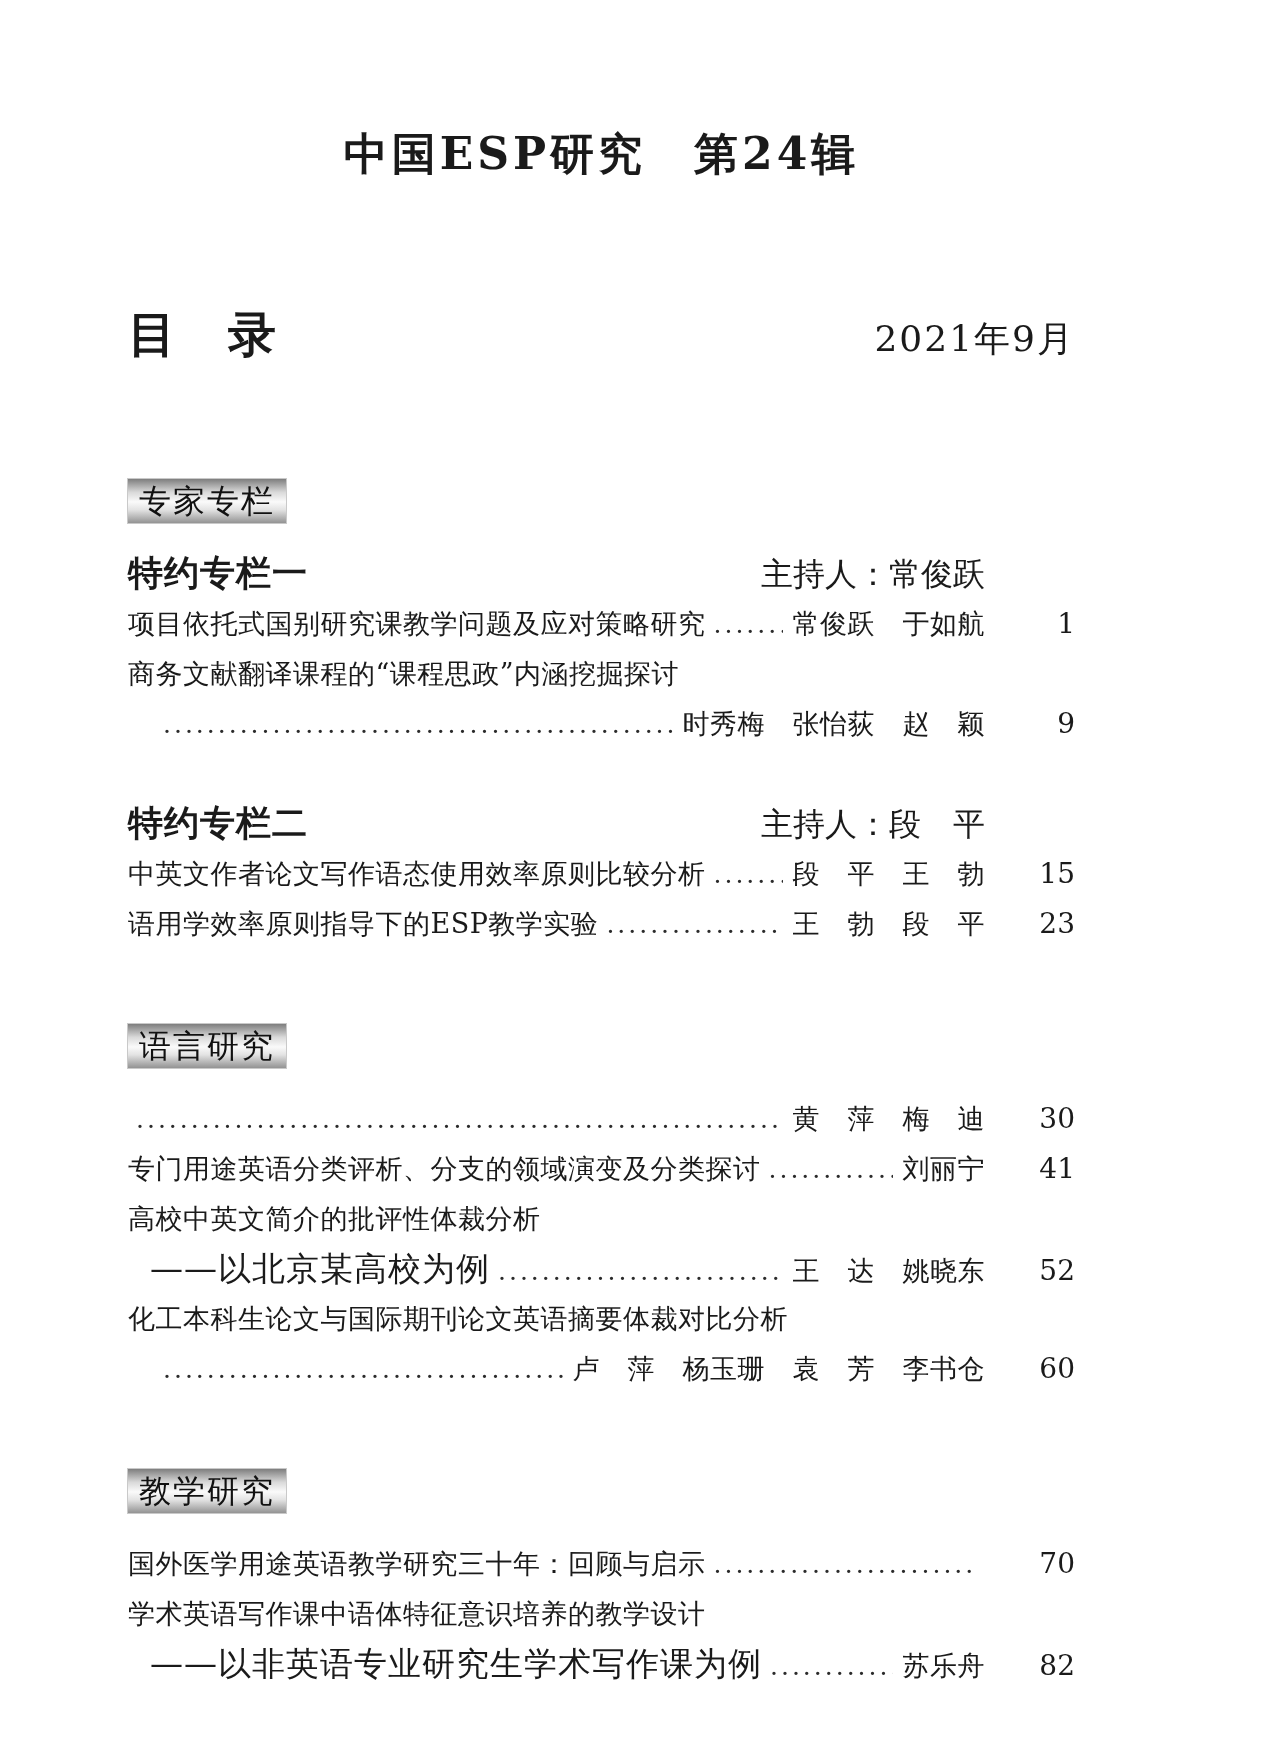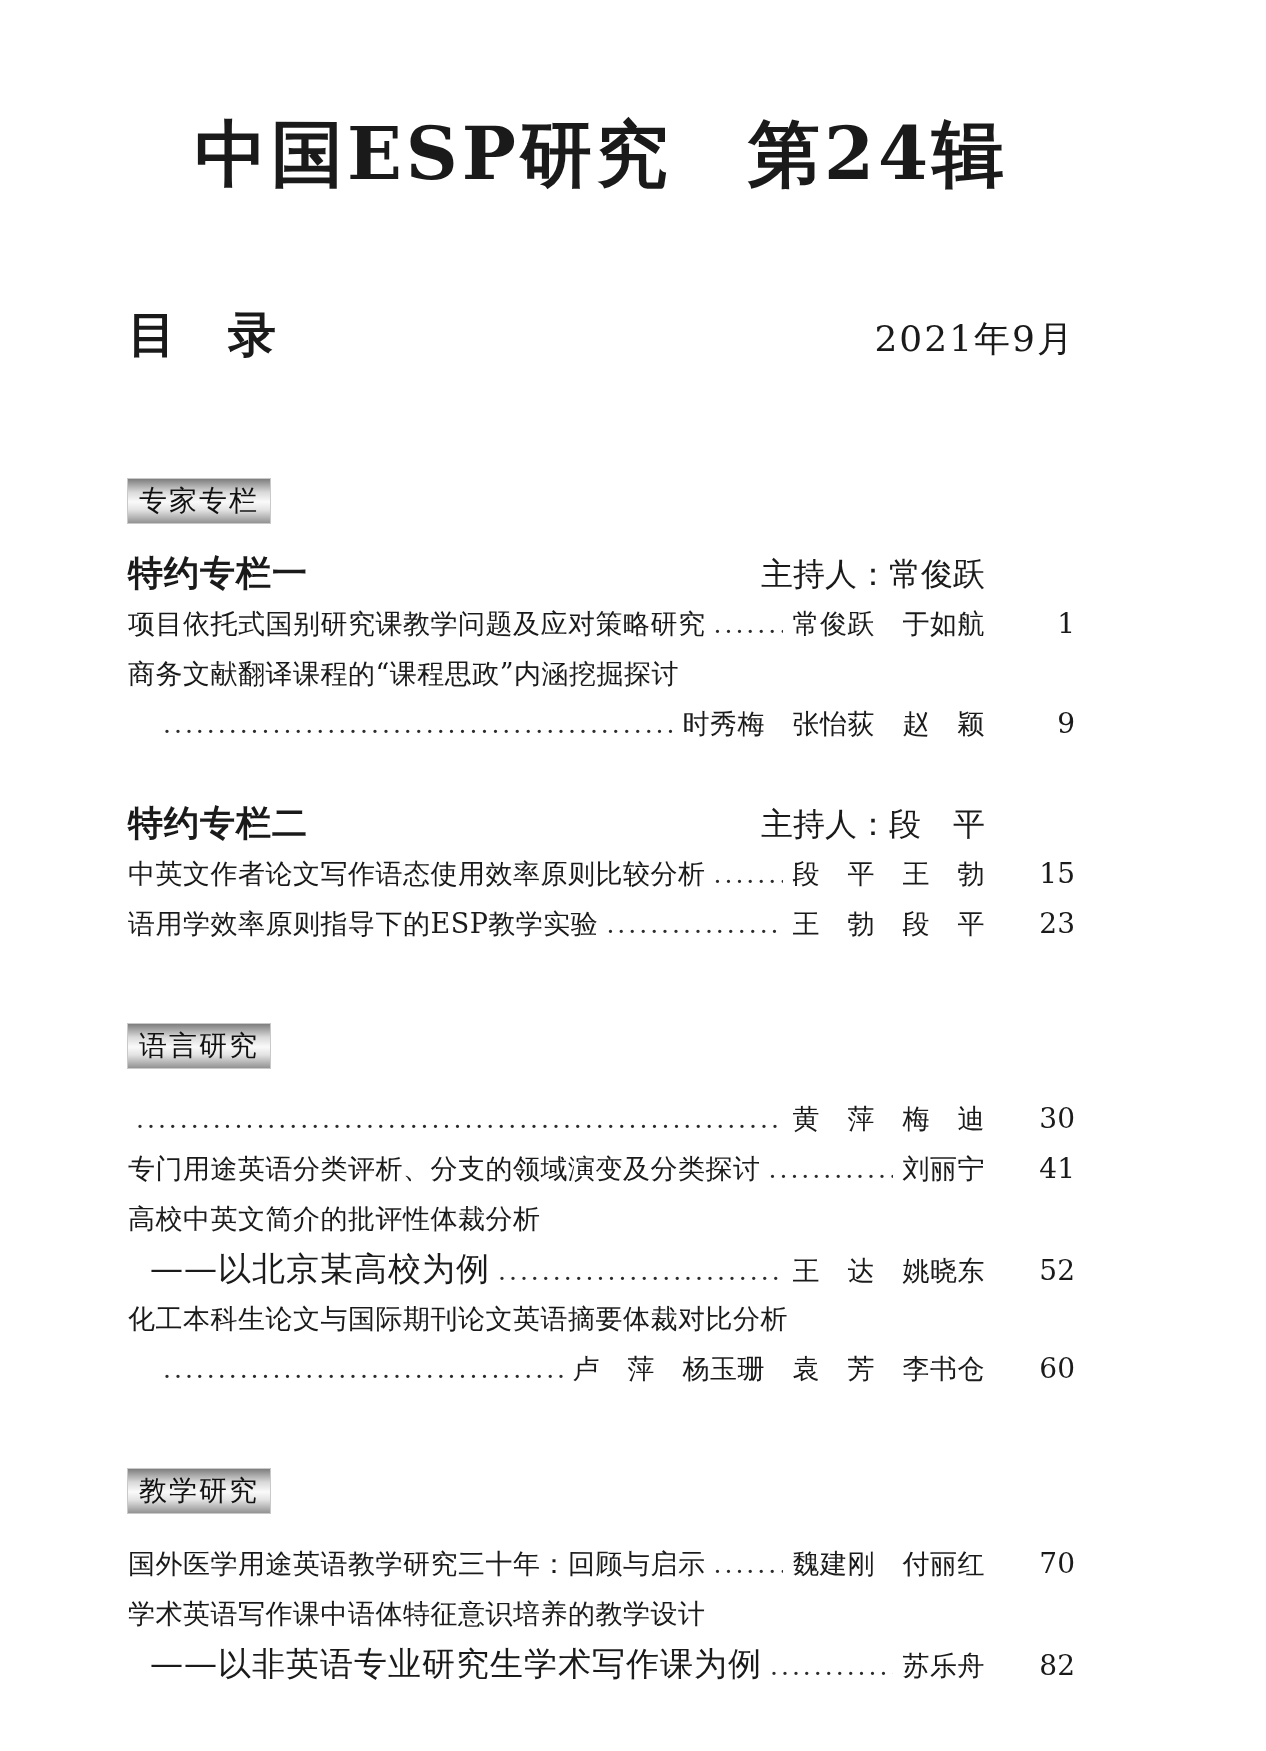--- a/index.html
+++ b/index.html
@@ -13,21 +13,21 @@
     overflow: hidden;
     color: #1a1a1a;
     font-family: "DejaVu Serif", "Liberation Serif", serif;
   }
 
   
   .book-title {
     margin: 0;
     padding-top: 118px;
     text-align: center;
-    font-size: 72px;
+    font-size: 44px;
     line-height: 72px;
     font-weight: bold;
     letter-spacing: 4px;
     white-space: nowrap;
   }
   .toc-header {
     margin-top: 122px;
     display: flex;
     justify-content: space-between;
     align-items: baseline;
@@ -42,21 +42,21 @@
     font-size: 36px;
     letter-spacing: 2px;
     margin-left: 40px;
   }
 
   
   .section { margin-top: 118px; }
   .section + .section { margin-top: 75px; }
   .badge {
     display: inline-block;
-    font-size: 28px;
+    font-size: 32px;
     line-height: 34px;
     padding: 5px 11px;
     letter-spacing: 2px;
     color: #111;
     background: linear-gradient(180deg, #7e7e7e 0%, #d9d9d9 30%, #fafafa 52%, #e3e3e3 70%, #939393 100%);
     box-shadow: 0 0 0 1px #c9c9c9;
   }
   .rows { margin-top: 26px; }
 
   
@@ -209,21 +209,20 @@
     </div>
   </div>
 
   <div class="section">
     <div class="badge">教学研究</div>
     <div class="rows">
 
       <div class="row">
         <span class="e-title">国外医学用途英语教学研究三十年：回顾与启示</span>
         <span class="dots"></span>
-        <span class="authors">魏建刚　付丽红</span>
         <span class="page-col">70</span>
       </div>
 
       <div class="row">
         <span class="e-title">学术英语写作课中语体特征意识培养的教学设计</span>
       </div>
 
       <div class="row">
         <span class="indent-sub"></span>
         <span class="subtitle">——以非英语专业研究生学术写作课为例</span>

